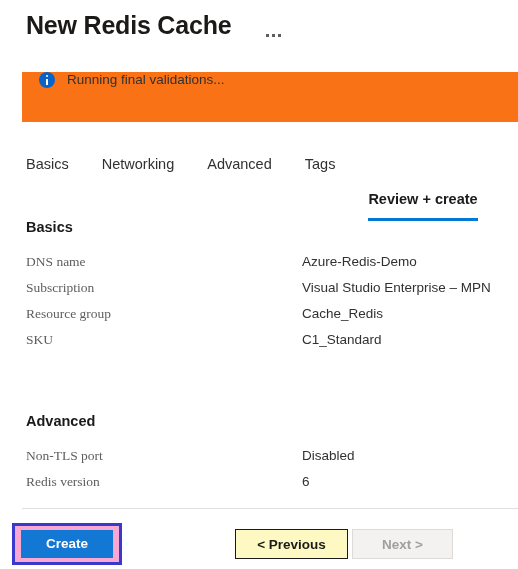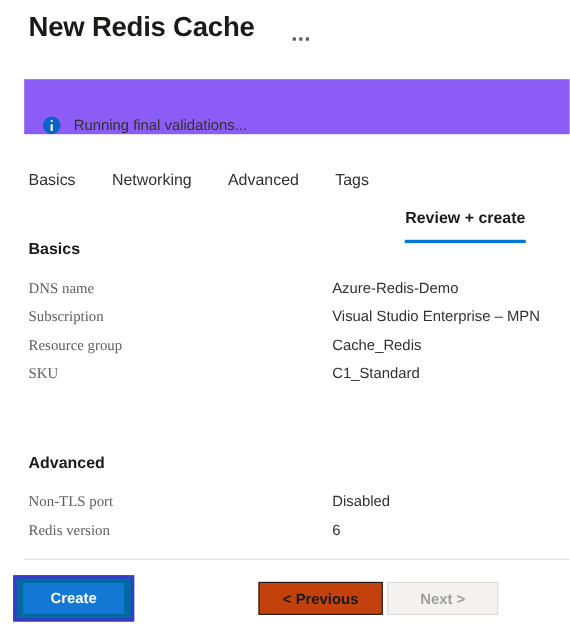--- a/index.html
+++ b/index.html
@@ -49,23 +49,23 @@
     border-radius: 0;
   }
 
   
   .info-banner {
     position: absolute;
     left: 22px;
     top: 72px;
     right: 0;
     height: 50px;
-    background: #8b5cf6;
-    display: flex;
-    align-items: flex-end;
+    background: #f97316;
+    display: flex;
+    align-items: flex-start;
     padding-left: 17px;
     box-sizing: border-box;
   }
   .info-icon {
     width: 16px;
     height: 16px;
     border-radius: 50%;
     background: #0a64c8;
     position: relative;
     flex: 0 0 auto;
@@ -174,21 +174,21 @@
     height: 49px;
   }
   .create-highlight {
     position: absolute;
     left: 12px;
     top: 3px;
     width: 110px;
     height: 42px;
     border: 3px solid #3a39ce;
     box-sizing: border-box;
-    background: #0369a1;
+    background: #f9a8d4;
     display: flex;
     align-items: center;
     justify-content: center;
   }
   .btn-create {
     width: 92px;
     height: 28px;
     background: #1378d4;
     color: #ffffff;
     font-size: 13.5px;
@@ -200,21 +200,21 @@
     text-align: center;
     padding: 0;
   }
   .btn-nav {
     position: absolute;
     height: 30px;
     box-sizing: border-box;
     font-size: 13.5px;
     font-weight: bold;
     font-family: "Liberation Sans", sans-serif;
-    background: #c2410c;
+    background: #fef9c3;
     border: 1px solid #1b1a19;
     color: #1b1a19;
     cursor: pointer;
     text-align: center;
     padding: 0;
   }
   .btn-previous {
     left: 235px;
     top: 9px;
     width: 113px;

